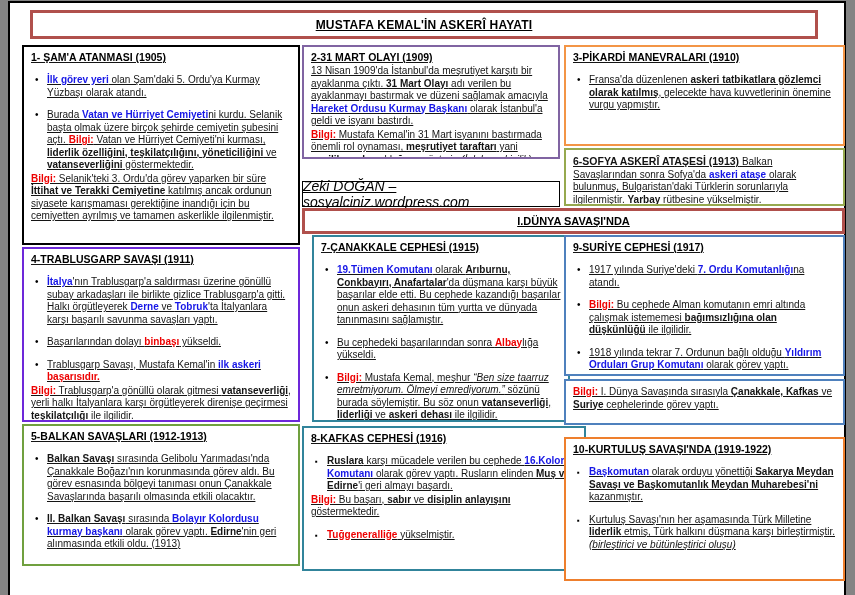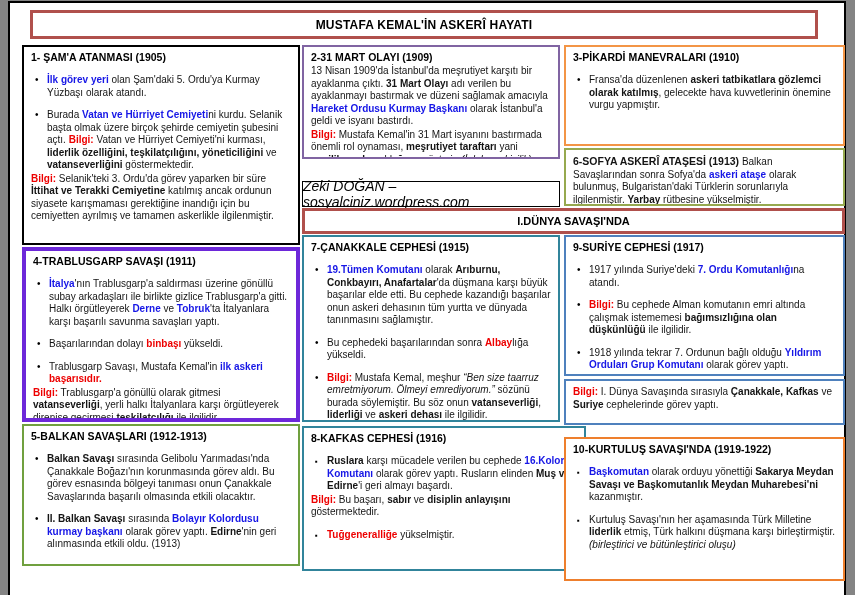--- a/index.html
+++ b/index.html
@@ -1,20 +1,20 @@
 <!DOCTYPE html>
 <html><head>
 <meta charset="utf-8">
 <style>
   html,body{margin:0;padding:0;}
   body{background:#848484;font-family:"Liberation Sans",sans-serif;}
   #canvas{position:relative;width:855px;height:595px;overflow:hidden;background:#848484;}
   #sheet{position:absolute;left:8px;top:1px;width:838px;height:594px;background:#ffffff;
          border:2px solid #000;border-bottom:none;box-sizing:border-box;}
-  .abs{position:absolute;box-sizing:border-box;background:#fff;}
+  .abs{position:absolute;box-sizing:border-box;background:#fff;text-decoration:underline;}
   .title-bar{left:30px;top:10px;width:788px;height:29px;border:3px solid #B0504C;
              display:flex;align-items:center;justify-content:center;
              font-weight:bold;font-size:12px;color:#000;letter-spacing:.2px;}
   .ww1-header{left:302px;top:208px;width:543px;height:26px;border:3px solid #B0504C;
               display:flex;align-items:center;justify-content:center;
               font-weight:bold;font-size:11px;color:#000;}
   .credit{left:302px;top:181px;width:258px;height:26px;border:1px solid #000;
           display:flex;align-items:center;justify-content:center;
           font-style:italic;font-size:14px;color:#000;}
   .box{padding:4px 7px;font-size:10px;line-height:12.5px;color:#141414;overflow:hidden;}
@@ -24,26 +24,26 @@
   .box li::before{content:"•";position:absolute;left:4px;top:0;color:#000;}
   .box ul.sq li::before{content:"▪";font-size:8px;top:1px;}
   .box p{margin:1px 0 0 0;}
   .seg-n{}
   .seg-b{font-weight:bold;}
   .seg-blue{color:#1616E6;font-weight:bold;}
   .seg-red{color:#ED0000;font-weight:bold;}
   .seg-i{font-style:italic;}
   .seg-t{font-weight:bold;font-size:10.5px;}
   #box-sam        {left:22px; top:45px; width:278px;height:200px;border:2px solid #000000;}
-  #box-trablusgarp{left:22px; top:247px;width:278px;height:175px;border:4px solid #6d28d9;}
+  #box-trablusgarp{left:22px; top:247px;width:278px;height:175px;border:2px solid #6d28d9;}
   #box-balkan     {left:22px; top:424px;width:278px;height:142px;border:2px solid #70A03F;}
   #box-mart       {left:302px;top:45px; width:258px;height:114px;border:2px solid #8064A2;}
   #box-pikardi    {left:564px;top:45px; width:281px;height:101px;border:2px solid #F39546;}
   #box-sofya      {left:564px;top:148px;width:281px;height:58px; border:2px solid #96A94F;}
-  #box-canakkale  {left:302px;top:235px;width:258px;height:187px;border:2px solid #31849B;}
+  #box-canakkale  {left:312px;top:235px;width:258px;height:187px;border:2px solid #31849B;}
   #box-kafkas     {left:302px;top:426px;width:284px;height:145px;border:2px solid #31849B;}
   #box-suriye     {left:564px;top:235px;width:281px;height:141px;border:2px solid #4F81BD;}
   #box-ww1bilgi   {left:564px;top:379px;width:281px;height:46px; border:2px solid #4F81BD;}
   #box-kurtulus   {left:564px;top:437px;width:281px;height:144px;border:2px solid #EE7F2D;}
 </style>
 </head>
 <body>
 
 <div id="canvas">
   <div id="sheet"></div>

